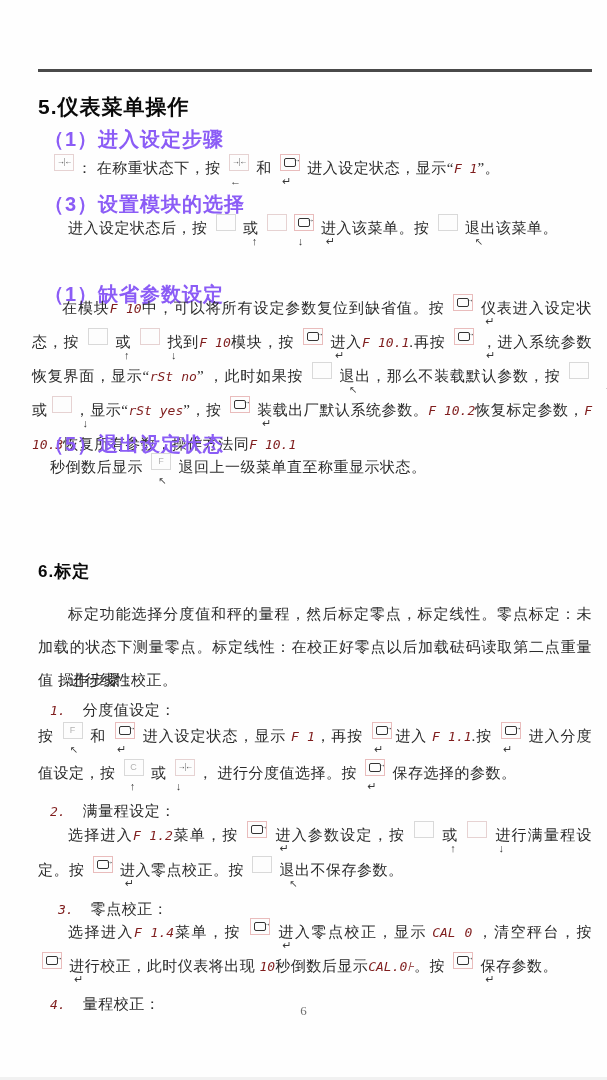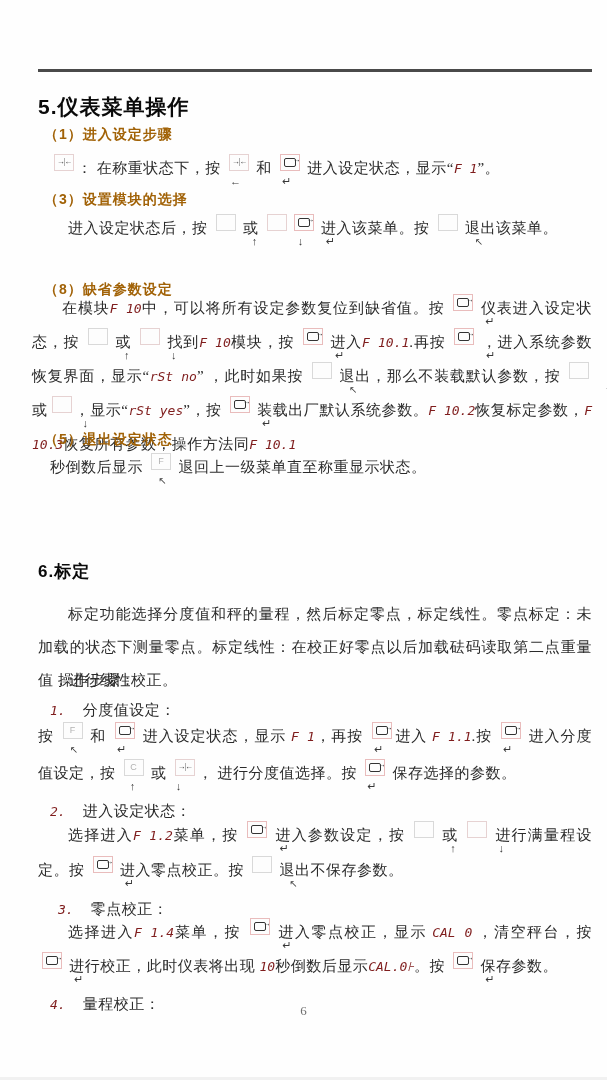--- a/index.html
+++ b/index.html
@@ -4,21 +4,21 @@
 <style>
   html,body{margin:0;padding:0;background:#ffffff;}
   .page{
     position:relative;width:607px;height:1080px;background:#fefefe;
     font-family:"Liberation Serif",serif;color:#262626;overflow:hidden;
   }
   .rule{position:absolute;top:69px;left:38px;width:554px;height:3px;background:#4a4a4a;}
   .h1{position:absolute;left:38px;font-family:"Liberation Sans",sans-serif;
       font-weight:bold;font-size:21px;color:#0a0a0a;letter-spacing:1px;}
   .h2{position:absolute;left:44px;font-family:"Liberation Sans",sans-serif;
-      font-weight:bold;font-size:14px;color:#a16207;letter-spacing:1px;}
+      font-weight:bold;font-size:20px;color:#8b5cf6;letter-spacing:1px;}
   .para{position:absolute;font-size:15px;line-height:33px;text-align:justify;color:#2b2b2b;letter-spacing:0.5px;}
   .indent{text-indent:2em;}
   .lcd{font-family:"DejaVu Sans Mono",monospace;font-style:italic;font-size:13px;color:#7f1d1d;letter-spacing:0;}
   .step-head .lcd{margin-right:17px;}
   .pagenum{position:absolute;top:1003px;left:0;width:100%;text-align:center;
            font-size:13px;color:#6f6f6f;}
   .bottom-edge{position:absolute;bottom:0;left:0;width:100%;height:3px;background:#f1f1f1;}
 
   
   .key{display:inline-block;position:relative;width:21px;height:33px;
@@ -72,21 +72,21 @@
   <div class="para" id="p5_1"><span class="key seek"><span class="kbox">→|←</span></span><span class="txt">： 在称重状态下，按 </span><span class="key seek"><span class="kbox">→|←</span><span class="ksub">←</span></span><span class="txt"> 和 </span><span class="key enter"><span class="kbox">
           <span class="erect"></span>
         </span><span class="ksub">↵</span></span><span class="txt"> 进入设定状态，显示“</span><span class="lcd">F 1</span><span class="txt">”。</span></div>
 
   <div class="h2" id="h5_3">（3）设置模块的选择</div>
 
   <div class="para indent" id="p5_3"><span class="txt">进入设定状态后，按 </span><span class="key clear"><span class="kbox">C</span><span class="ksub">↑</span></span><span class="txt"> 或 </span><span class="key seek"><span class="kbox">→|←</span><span class="ksub">↓</span></span><span class="key enter"><span class="kbox">
           <span class="erect"></span>
         </span><span class="ksub">↵</span></span><span class="txt"> 进入该菜单。按 </span><span class="key func"><span class="kbox">F</span><span class="ksub">↖</span></span><span class="txt"> 退出该菜单。</span></div>
 
-  <div class="h2" id="h5_4">（8）缺省参数设定</div>
+  <div class="h2" id="h5_4">（1）缺省参数设定</div>
 
   <div class="para indent" id="p5_4"><span class="txt">在模块</span><span class="lcd">F 10</span><span class="txt">中，可以将所有设定参数复位到缺省值。按 </span><span class="key enter"><span class="kbox">
           <span class="erect"></span>
         </span><span class="ksub">↵</span></span><span class="txt"> 仪表进入设定状态，按 </span><span class="key clear"><span class="kbox">C</span><span class="ksub">↑</span></span><span class="txt"> 或 </span><span class="key seek"><span class="kbox">→|←</span><span class="ksub">↓</span></span><span class="txt"> 找到</span><span class="lcd">F 10</span><span class="txt">模块，按 </span><span class="key enter"><span class="kbox">
           <span class="erect"></span>
         </span><span class="ksub">↵</span></span><span class="txt"> 进入</span><span class="lcd">F 10.1</span><span class="txt">.再按 </span><span class="key enter"><span class="kbox">
           <span class="erect"></span>
         </span><span class="ksub">↵</span></span><span class="txt"> ，进入系统参数恢复界面，显示“</span><span class="lcd">rSt no</span><span class="txt">” ，此时如果按 </span><span class="key func"><span class="kbox">F</span><span class="ksub">↖</span></span><span class="txt"> 退出，那么不装载默认参数，按 </span><span class="key clear"><span class="kbox">C</span><span class="ksub">↑</span></span><span class="txt"> 或</span><span class="key seek"><span class="kbox">→|←</span><span class="ksub">↓</span></span><span class="txt">，显示“</span><span class="lcd">rSt yes</span><span class="txt">”，按 </span><span class="key enter"><span class="kbox">
           <span class="erect"></span>
         </span><span class="ksub">↵</span></span><span class="txt"> 装载出厂默认系统参数。</span><span class="lcd">F 10.2</span><span class="txt">恢复标定参数，</span><span class="lcd">F 10.3</span><span class="txt">恢复所有参数，操作方法同</span><span class="lcd">F 10.1</span></div>
@@ -105,21 +105,21 @@
   <div class="para" id="s1b"><span class="txt">按 </span><span class="key func"><span class="kbox">F</span><span class="ksub">↖</span></span><span class="txt"> 和 </span><span class="key enter"><span class="kbox">
           <span class="erect"></span>
         </span><span class="ksub">↵</span></span><span class="txt"> 进入设定状态，显示 </span><span class="lcd">F 1</span><span class="txt">，再按 </span><span class="key enter"><span class="kbox">
           <span class="erect"></span>
         </span><span class="ksub">↵</span></span><span class="txt">进入 </span><span class="lcd">F 1.1</span><span class="txt">.按 </span><span class="key enter"><span class="kbox">
           <span class="erect"></span>
         </span><span class="ksub">↵</span></span><span class="txt"> 进入分度值设定，按 </span><span class="key clear"><span class="kbox">C</span><span class="ksub">↑</span></span><span class="txt"> 或 </span><span class="key seek"><span class="kbox">→|←</span><span class="ksub">↓</span></span><span class="txt">， 进行分度值选择。按 </span><span class="key enter"><span class="kbox">
           <span class="erect"></span>
         </span><span class="ksub">↵</span></span><span class="txt"> 保存选择的参数。</span></div>
 
-  <div class="para step-head" id="s2h"><span class="lcd">2.</span><span class="txt">进入设定状态：</span></div>
+  <div class="para step-head" id="s2h"><span class="lcd">2.</span><span class="txt">满量程设定：</span></div>
   <div class="para indent" id="s2b"><span class="txt">选择进入</span><span class="lcd">F 1.2</span><span class="txt">菜单，按 </span><span class="key enter"><span class="kbox">
           <span class="erect"></span>
         </span><span class="ksub">↵</span></span><span class="txt"> 进入参数设定，按 </span><span class="key clear"><span class="kbox">C</span><span class="ksub">↑</span></span><span class="txt"> 或 </span><span class="key seek"><span class="kbox">→|←</span><span class="ksub">↓</span></span><span class="txt"> 进行满量程设定。按 </span><span class="key enter"><span class="kbox">
           <span class="erect"></span>
         </span><span class="ksub">↵</span></span><span class="txt"> 进入零点校正。按 </span><span class="key func"><span class="kbox">F</span><span class="ksub">↖</span></span><span class="txt"> 退出不保存参数。</span></div>
 
   <div class="para step-head" id="s3h"><span class="lcd">3.</span><span class="txt">零点校正：</span></div>
   <div class="para indent" id="s3b"><span class="txt">选择进入</span><span class="lcd">F 1.4</span><span class="txt">菜单，按 </span><span class="key enter"><span class="kbox">
           <span class="erect"></span>
         </span><span class="ksub">↵</span></span><span class="txt"> 进入零点校正，显示 </span><span class="lcd">CAL 0</span><span class="txt"> ，清空秤台，按 </span><span class="key enter"><span class="kbox">

